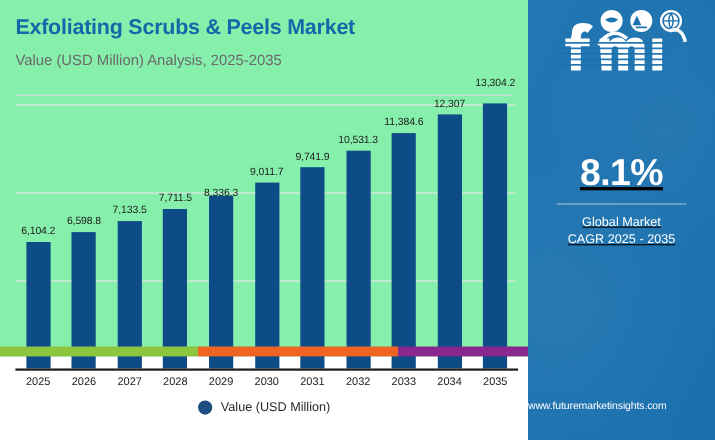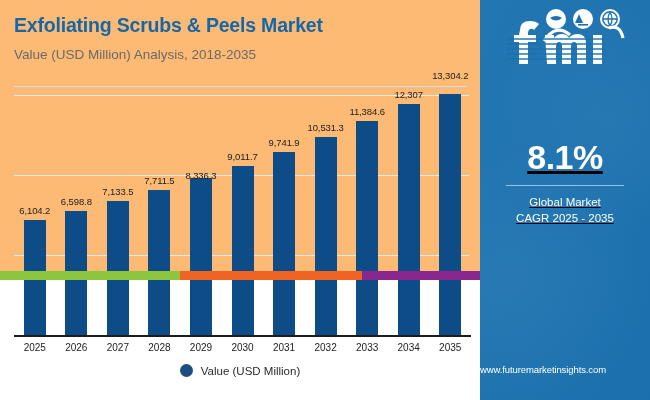--- a/index.html
+++ b/index.html
@@ -12,22 +12,22 @@
   #root {
     position: relative;
     width: 650px; height: 400px;
     background: #ffffff;
   }
 
   
   #left-panel {
     position: absolute;
     left: 0; top: 0;
-    width: 480px; height: 280px;
-    background: #fdba74;
+    width: 480px; height: 324px;
+    background: #86efac;
   }
 
   #header {
     position: absolute;
     left: 0; top: 0;
     width: 480px; height: 88px;
     padding: 12px 0 0 14px;
   }
   #chart-title {
     font-size: 19.5px;
@@ -220,21 +220,21 @@
 </style>
 </head>
 <body>
 
 <div id="root">
 
   <div id="left-panel">
 
     <div id="header">
       <div id="chart-title">Exfoliating Scrubs &amp; Peels Market</div>
-      <div id="chart-subtitle">Value (USD Million) Analysis, 2018-2035</div>
+      <div id="chart-subtitle">Value (USD Million) Analysis, 2025-2035</div>
     </div>
     <div id="header-divider"></div>
 
     <div id="plot">
       <div class="gridline" style="top:1px;"></div>
       <div class="gridline" style="top:81px;"></div>
       <div class="gridline" style="top:161px;"></div>
       <div class="gridline" style="top:241px;"></div>
     </div>
 

